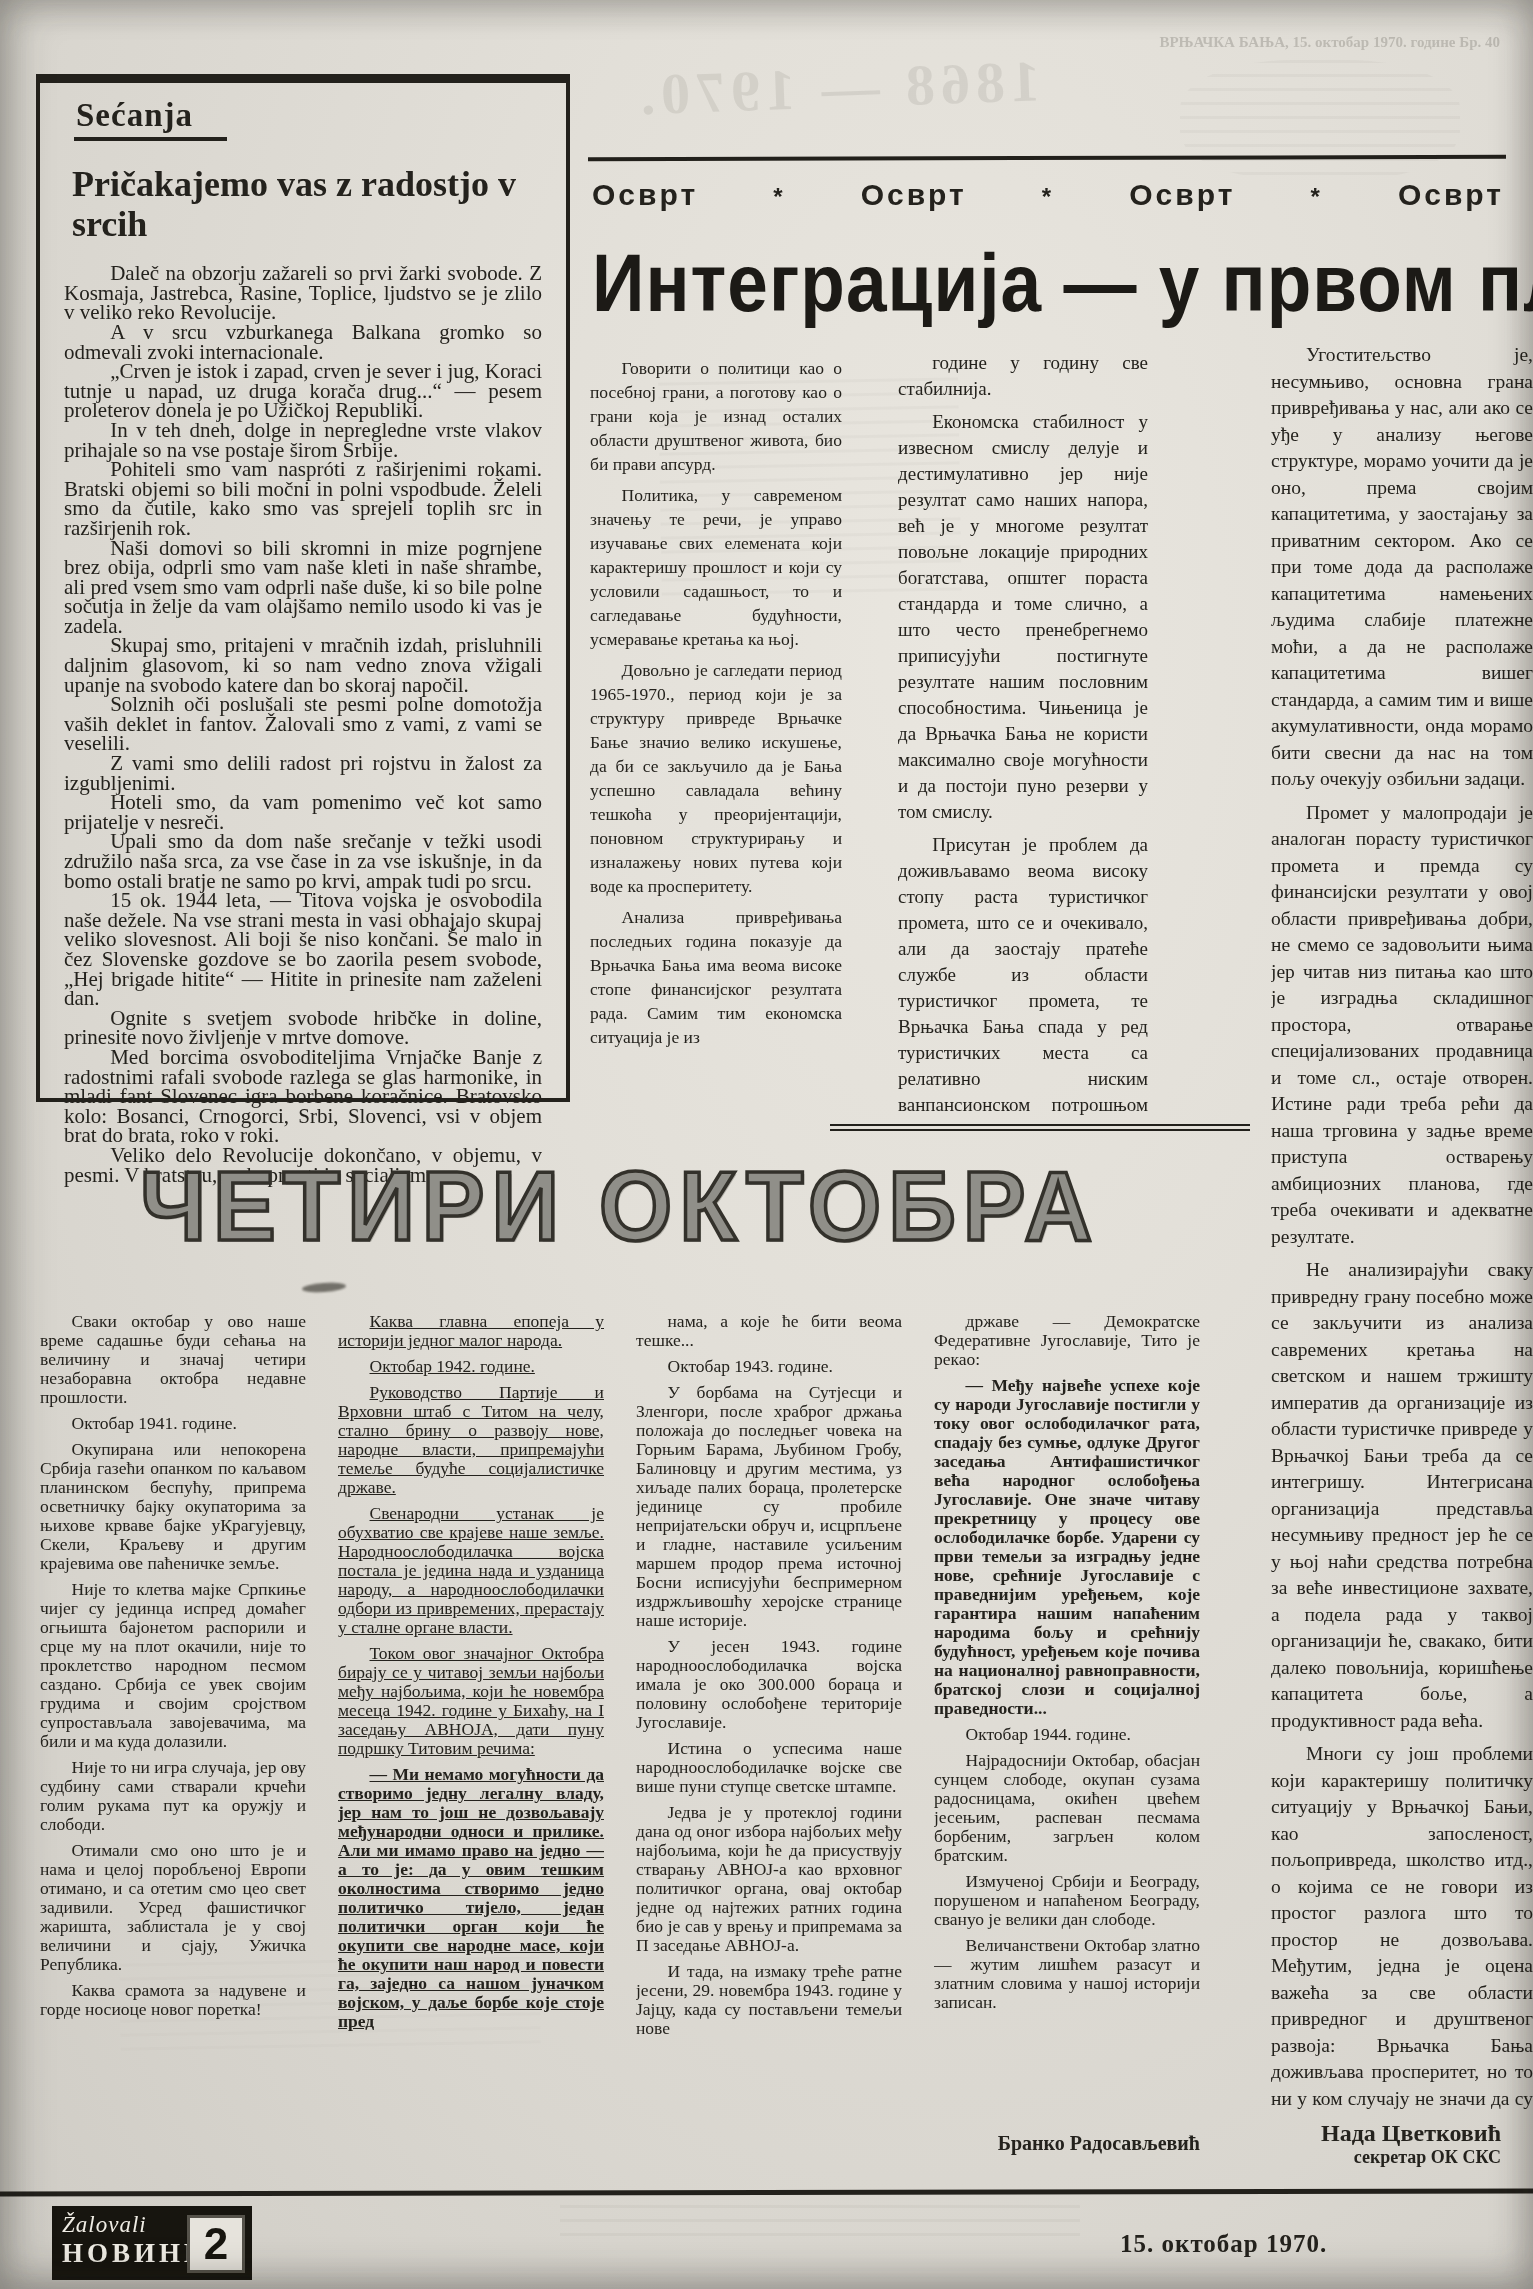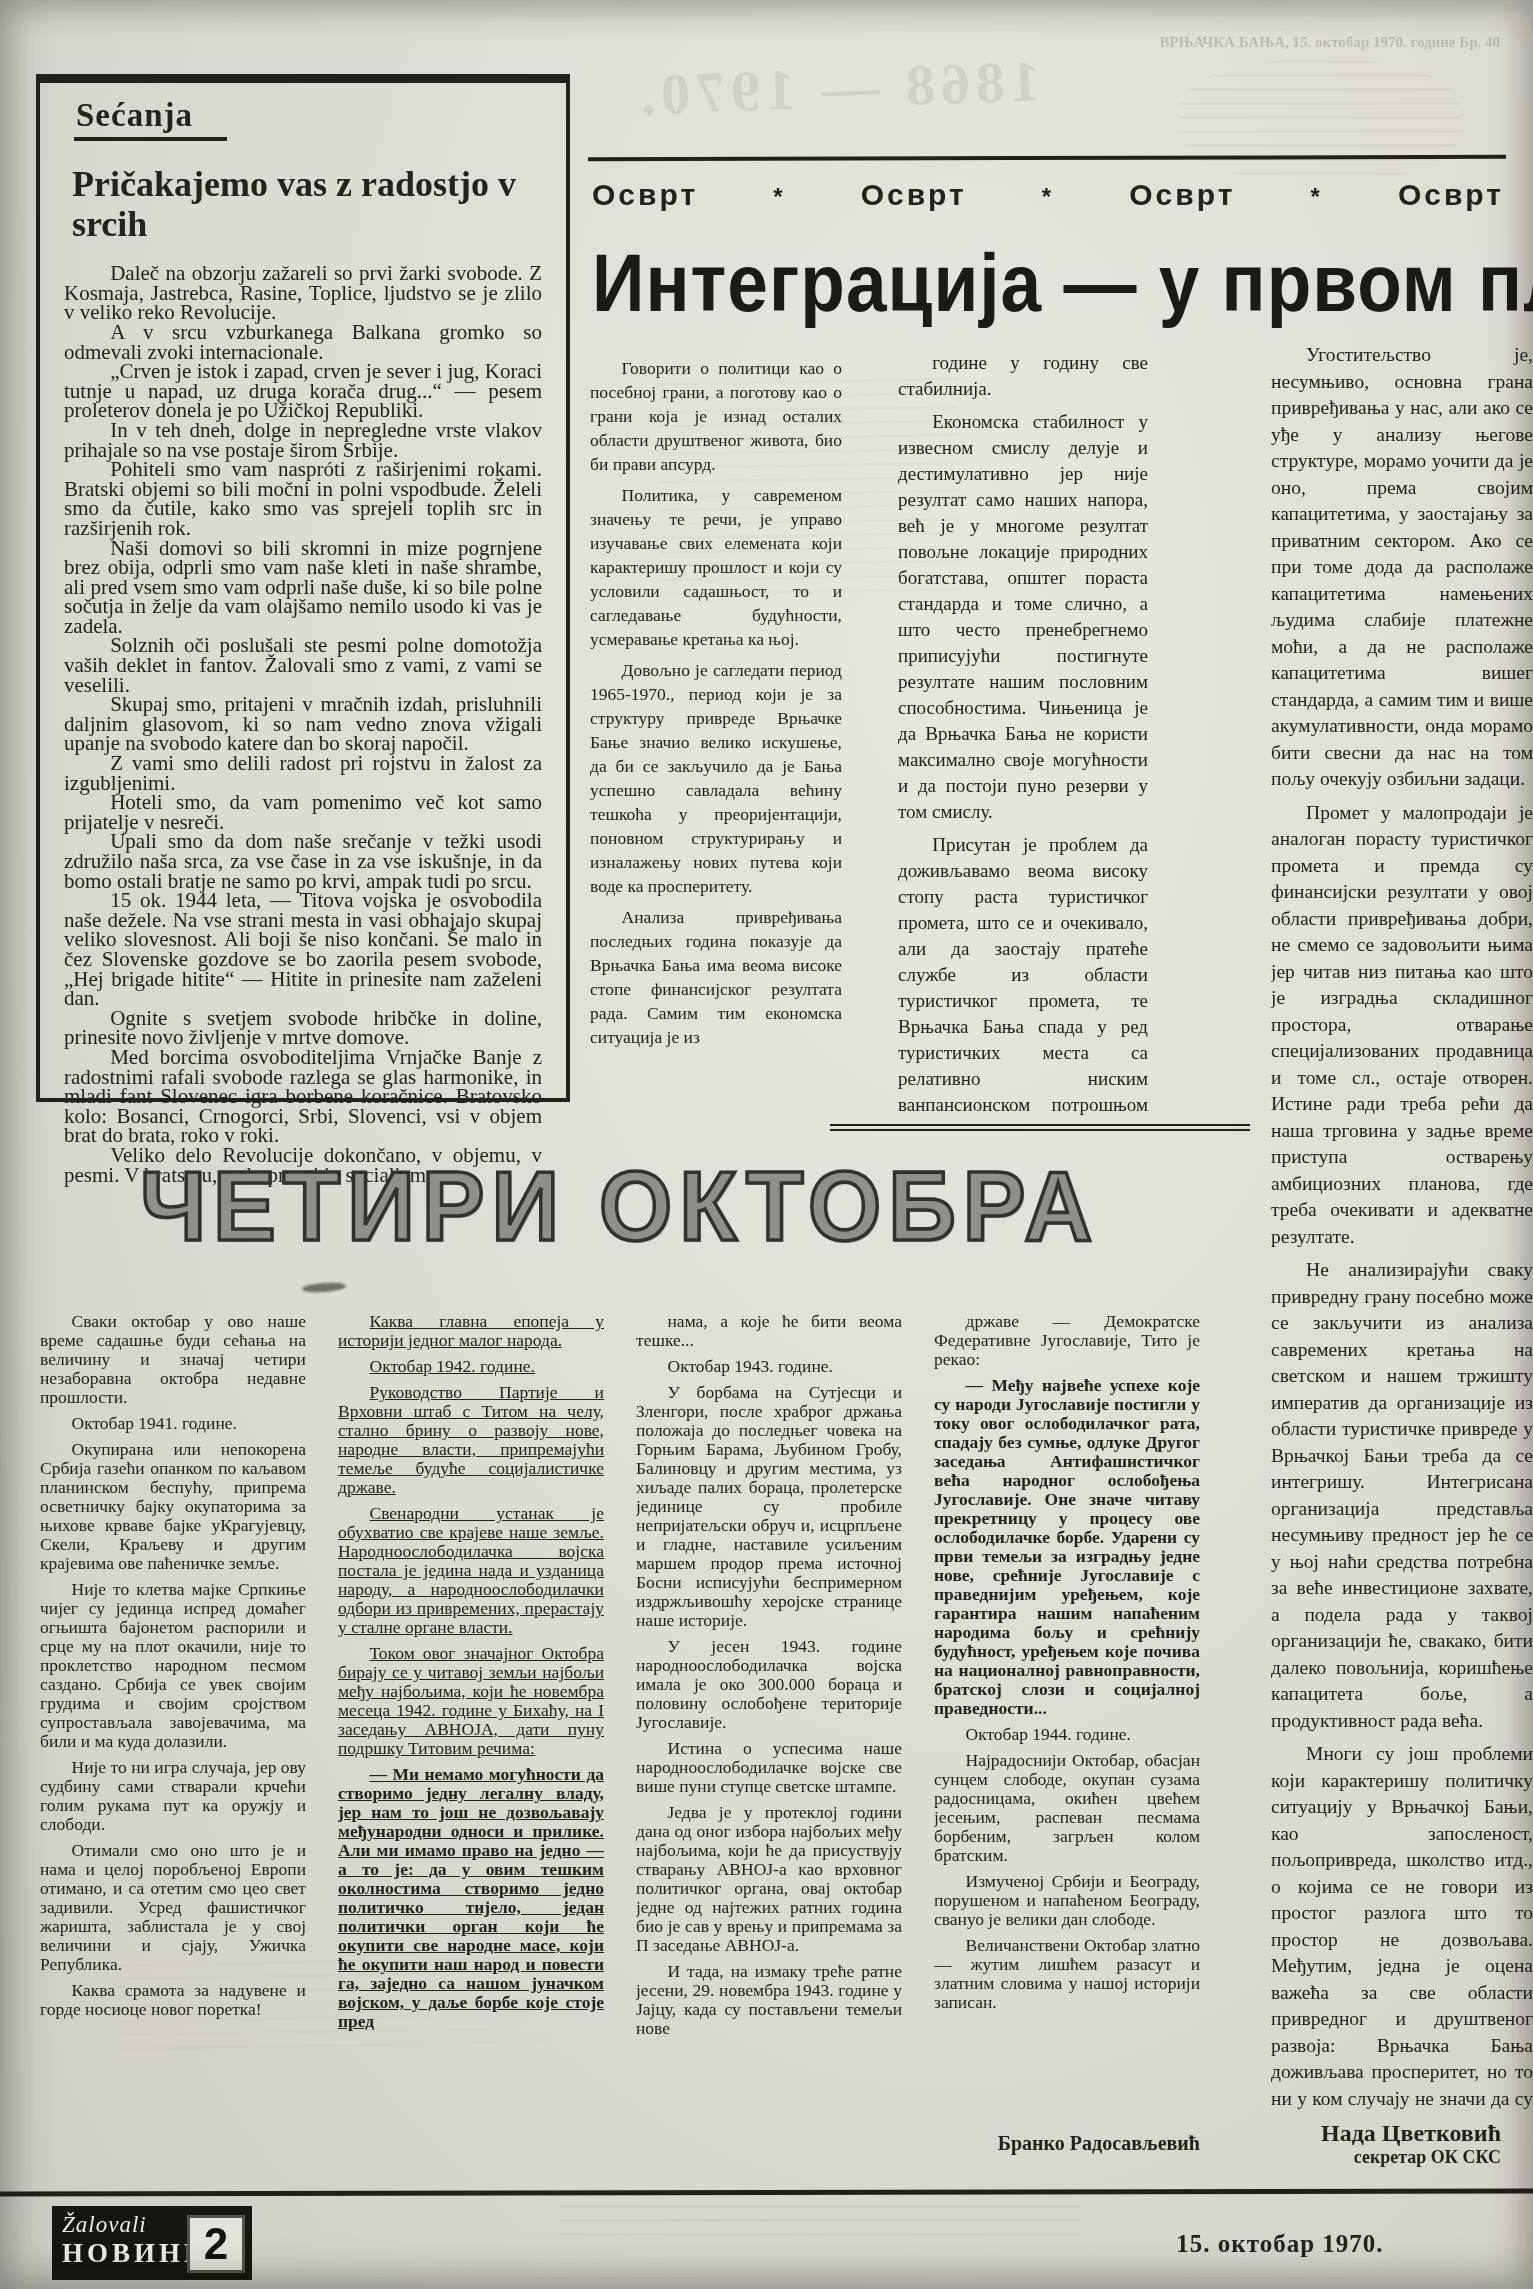--- a/index.html
+++ b/index.html
@@ -64,21 +64,21 @@
   .byline{left:934px; top:2132px; width:266px; text-align:right; font-weight:bold; font-size:20px;}
   
   .footer-rule{left:0; top:2190px; width:1533px; height:5px; transform:rotate(-0.12deg);}
   .masthead{left:52px; top:2206px; width:200px; height:74px; background:#17150f; color:#efece4;
     padding:6px 10px; box-sizing:border-box;}
   .masthead .l1{font-size:23px; letter-spacing:1px; font-style:italic;}
   .masthead .l2{font-size:27px; letter-spacing:4px; font-weight:bold;}
   .pageno{position:absolute; right:7px; top:9px; width:52px; height:52px; background:#e6e3dc;
     color:#17150f; font-family:"Liberation Sans","DejaVu Sans",sans-serif; font-weight:bold; font-size:44px;
     display:flex; align-items:center; justify-content:center; border:3px solid #55524a;}
-  .issue-date{left:1120px; top:2230px; width:320px; text-align:center; font-weight:bold; font-size:25px; letter-spacing:1px;}
+  .issue-date{left:1120px; top:2230px; width:320px; text-align:left; font-weight:bold; font-size:25px; letter-spacing:1px;}
   
   .ghost{color:#6b6860; pointer-events:none;}
   .ghost-years{left:540px; top:56px; width:500px; font-weight:bold; font-size:58px; opacity:.13;
     transform:scaleX(-1) rotate(2deg); letter-spacing:6px;}
   .ghost-top-right{left:1020px; top:34px; width:480px; font-size:15px; opacity:.30; text-align:right; font-weight:bold;}
   .ghost-blob{background:repeating-linear-gradient(180deg, rgba(90,87,78,.16) 0 3px, rgba(0,0,0,0) 3px 14px);
     opacity:.55; filter:blur(.4px); pointer-events:none;}
   .gb1{left:660px; top:380px; width:300px; height:220px; transform:rotate(-1deg); opacity:.25;}
   .gb2{left:1180px; top:60px; width:280px; height:120px; border-radius:40%; opacity:.3;}
   .gb3{left:560px; top:2205px; width:520px; height:40px; opacity:.35;}
@@ -99,22 +99,22 @@
   <div class="abs mem-box">
     <div class="kicker">Sećanja</div>
     <div class="mem-title">Pričakajemo vas z radostjo v srcih</div>
     <div class="mem-body">
         <p class="para">Daleč na obzorju zažareli so prvi žarki svobode. Z Kosmaja, Jastrebca, Rasine, Toplice, ljudstvo se je zlilo v veliko reko Revolucije.</p>
         <p class="para">A v srcu vzburkanega Balkana gromko so odmevali zvoki internacionale.</p>
         <p class="para">„Crven je istok i zapad, crven je sever i jug, Koraci tutnje u napad, uz druga korača drug...“ — pesem proleterov donela je po Užičkoj Republiki.</p>
         <p class="para">In v teh dneh, dolge in nepregledne vrste vlakov prihajale so na vse postaje širom Srbije.</p>
         <p class="para">Pohiteli smo vam naspróti z raširjenimi rokami. Bratski objemi so bili močni in polni vspodbude. Želeli smo da čutile, kako smo vas sprejeli toplih src in razširjenih rok.</p>
         <p class="para">Naši domovi so bili skromni in mize pogrnjene brez obija, odprli smo vam naše kleti in naše shrambe, ali pred vsem smo vam odprli naše duše, ki so bile polne sočutja in želje da vam olajšamo nemilo usodo ki vas je zadela.</p>
+        <p class="para">Skupaj smo, pritajeni v mračnih izdah, prisluhnili daljnim glasovom, ki so nam vedno znova vžigali upanje na svobodo katere dan bo skoraj napočil.</p>
         <p class="para">Solznih oči poslušali ste pesmi polne domotožja vaših deklet in fantov. Žalovali smo z vami, z vami se veselili.</p>
-        <p class="para">Skupaj smo, pritajeni v mračnih izdah, prisluhnili daljnim glasovom, ki so nam vedno znova vžigali upanje na svobodo katere dan bo skoraj napočil.</p>
         <p class="para">Z vami smo delili radost pri rojstvu in žalost za izgubljenimi.</p>
         <p class="para">Hoteli smo, da vam pomenimo več kot samo prijatelje v nesreči.</p>
         <p class="para">Upali smo da dom naše srečanje v težki usodi združilo naša srca, za vse čase in za vse iskušnje, in da bomo ostali bratje ne samo po krvi, ampak tudi po srcu.</p>
         <p class="para">15 ok. 1944 leta, — Titova vojska je osvobodila naše dežele. Na vse strani mesta in vasi obhajajo skupaj veliko slovesnost. Ali boji še niso končani. Še malo in čez Slovenske gozdove se bo zaorila pesem svobode, „Hej brigade hitite“ — Hitite in prinesite nam zaželeni dan.</p>
         <p class="para">Ognite s svetjem svobode hribčke in doline, prinesite novo življenje v mrtve domove.</p>
         <p class="para">Med borcima osvoboditeljima Vrnjačke Banje z radostnimi rafali svobode razlega se glas harmonike, in mladi fant Slovenec igra borbene koračnice. Bratovsko kolo: Bosanci, Crnogorci, Srbi, Slovenci, vsi v objem brat do brata, roko v roki.</p>
         <p class="para">Veliko delo Revolucije dokončano, v objemu, v pesmi. V bratstvu, v skupnosti in socializmu.</p>
       </div>
   </div>
 

